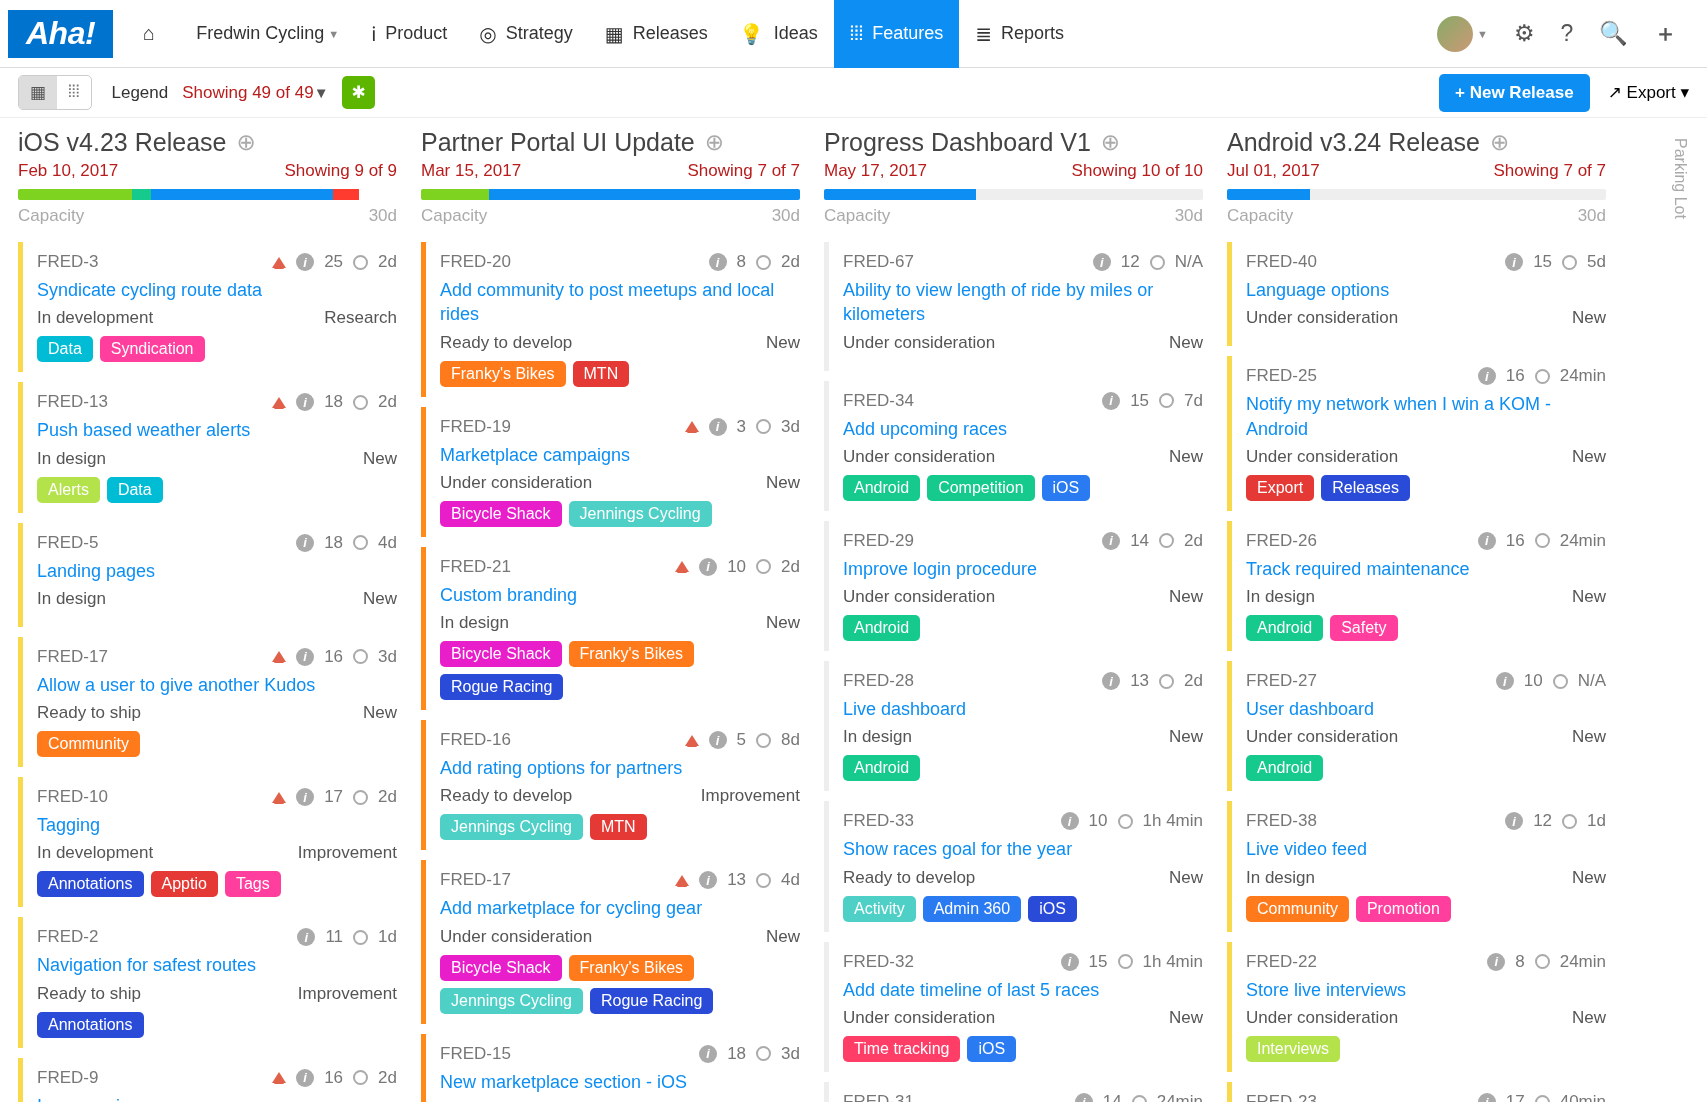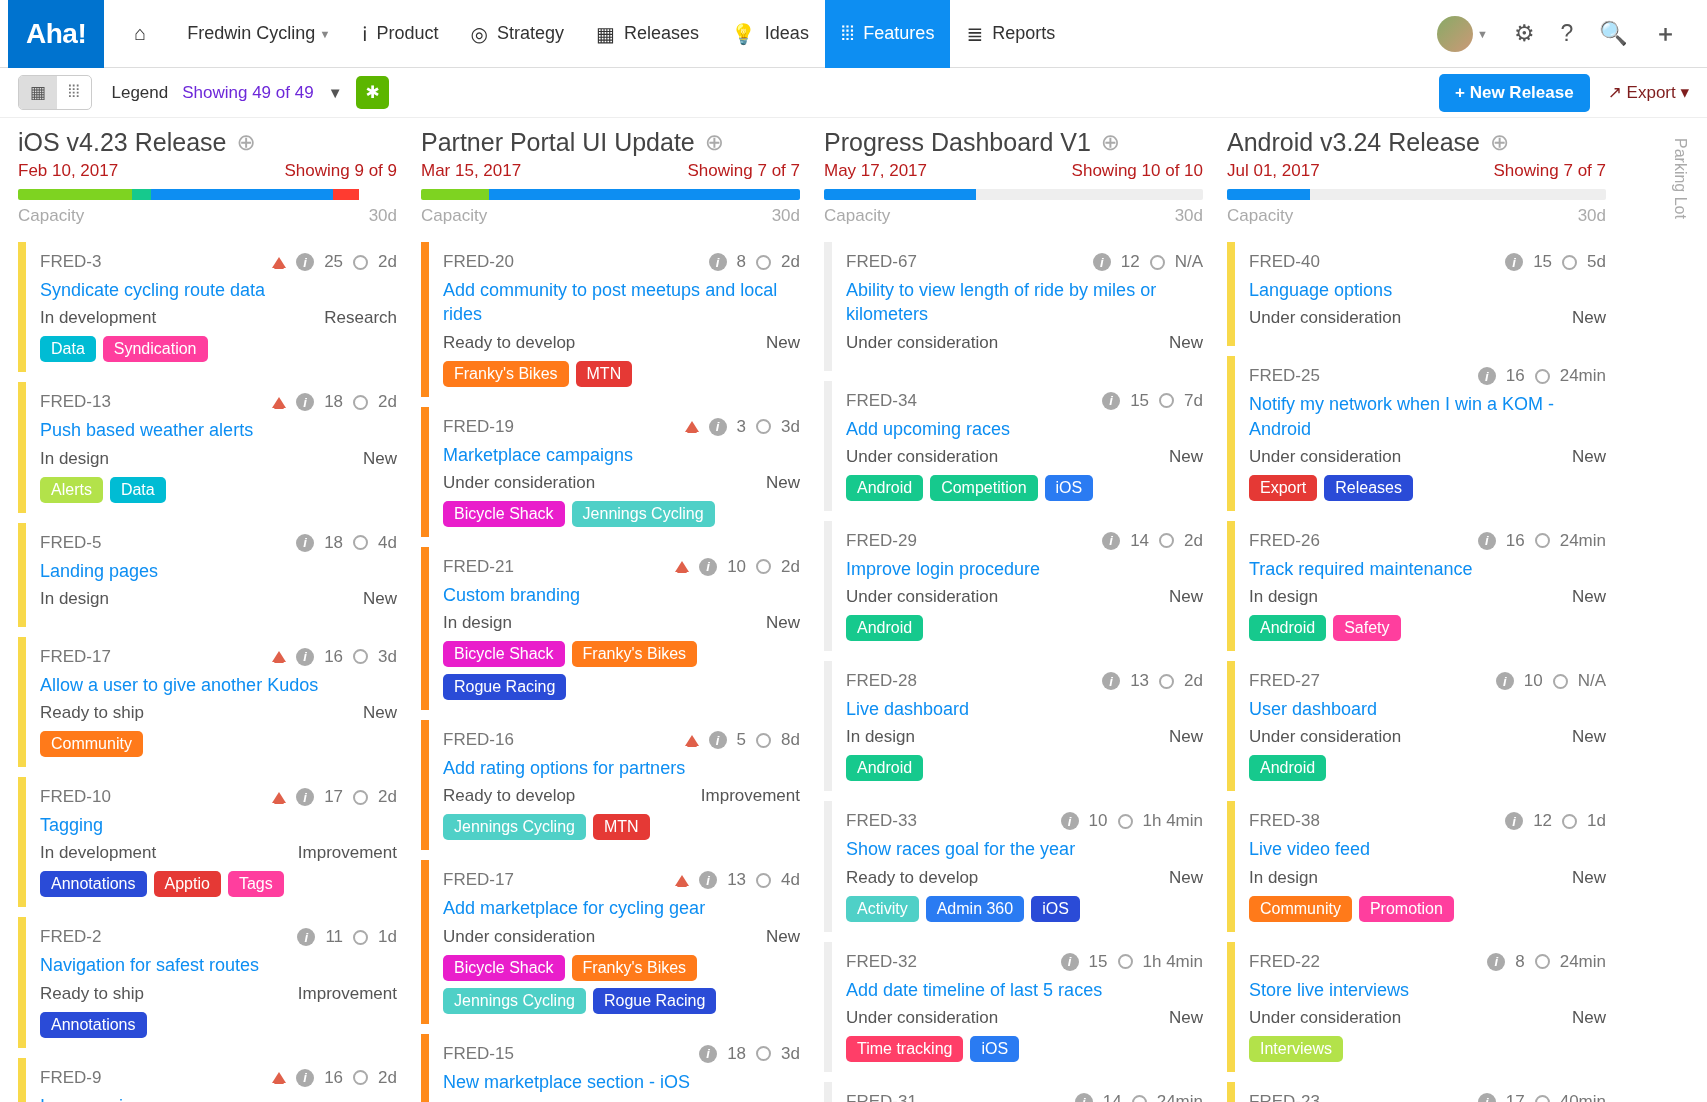--- a/index.html
+++ b/index.html
@@ -1,49 +1,49 @@
 <!DOCTYPE html>
 <html><head>
 <meta charset="utf-8">
 <style>
 * { margin:0; padding:0; box-sizing:border-box; }
 body { font-family:-apple-system,BlinkMacSystemFont,"Segoe UI",Helvetica,Arial,sans-serif; font-size:17px; color:#333; background:#fff; overflow-x:hidden; }
 
 .topnav { display:flex; align-items:center; height:68px; border-bottom:1px solid #ddd; padding:0 8px; }
-.logo { background:#0073cf; color:#fff; font-weight:900; font-size:28px; padding:14px 18px; height:68px; display:flex; align-items:center; margin-right:14px; letter-spacing:-0.5px; }
+.logo { background:#0073cf; color:#fff; font-weight:900; font-size:32px; font-style:italic; padding:14px 18px; height:48px; display:flex; align-items:center; margin-right:14px; letter-spacing:-0.5px; }
 .nav-item { display:flex; align-items:center; padding:0 16px; height:68px; cursor:pointer; color:#333; font-size:18px; }
 .nav-item.active { background:#0d8ef2; color:#fff; }
 .nav-item .ico { margin-right:9px; font-size:20px; }
 .nav-right { margin-left:auto; display:flex; align-items:center; gap:26px; padding-right:22px; }
 .nav-right .ic { font-size:23px; color:#555; cursor:pointer; }
 .avatar { width:36px; height:36px; border-radius:50%; background:linear-gradient(135deg,#8a6,#c97); }
 .caret { font-size:11px; margin-left:4px; color:#888; }
 
 .subbar { display:flex; align-items:center; height:50px; padding:0 18px; border-bottom:1px solid #eee; font-size:17px; color:#666; }
 .view-toggle { display:flex; border:1px solid #ccc; border-radius:5px; overflow:hidden; margin-right:20px; }
 .view-toggle span { padding:6px 11px; cursor:pointer; color:#777; }
 .view-toggle span.on { background:#ddd; color:#555; }
 .legend { color:#333; margin-right:14px; }
-.showing { color:#6d28d9; margin-right:14px; }
+.showing { color:#b91c1c; }
 .filter-ic { font-size:15px; margin-right:14px; cursor:pointer; color:#555;}
 .gear-btn { background:#5cb600; color:#fff; border-radius:5px; padding:6px 9px; font-size:17px; cursor:pointer; }
 .sub-right { margin-left:auto; display:flex; align-items:center; gap:18px; }
 .btn-primary { background:#0d8ef2; color:#fff; padding:9px 16px; border-radius:5px; font-size:17px; cursor:pointer; font-weight:600; }
-.export { color:#7f1d1d; cursor:pointer; }
+.export { color:#000000; cursor:pointer; }
 
 .board { display:flex; padding:10px 6px 0 18px; gap:8px; position:relative; }
 .column { flex:0 0 395px; padding-right:16px; }
 .col-title { font-size:25px; color:#444; display:flex; align-items:center; gap:10px; margin-bottom:4px; }
 .col-title .plus { color:#aaa; font-size:23px; cursor:pointer; }
 .col-meta { display:flex; justify-content:space-between; color:#b91c1c; font-size:17px; margin-bottom:8px; }
 .capbar { height:11px; display:flex; border-radius:2px; overflow:hidden; margin-bottom:6px; }
 .capbar span { display:block; height:100%; }
 .caprow { display:flex; justify-content:space-between; color:#aaa; font-size:17px; margin-bottom:16px; }
 
-.card { border-left:8px solid #0ea5e9; padding:10px 0 10px 14px; margin-bottom:10px; }
+.card { border-left:5px solid #0ea5e9; padding:10px 0 10px 14px; margin-bottom:10px; }
 .card-head { display:flex; align-items:center; gap:10px; color:#777; font-size:17px; margin-bottom:6px; }
 .card-head .spacer { flex:1; }
 .card-head .tree { width:0;height:0;border-left:7px solid transparent;border-right:7px solid transparent;border-bottom:11px solid #e0604a; position:relative; }
 .card-head .tree::after { content:"";position:absolute;width:0;height:0;border-left:5px solid transparent;border-right:5px solid transparent;border-bottom:7px solid #e0604a; left:-5px; top:5px;}
 .card-head .info { width:18px;height:18px;border-radius:50%;background:#aaa;color:#fff;display:inline-flex;align-items:center;justify-content:center;font-size:13px;font-weight:700;font-style:italic; }
 .card-head .ring { width:15px;height:15px;border:2px solid #aaa;border-radius:50%;display:inline-block; }
 .card-title { color:#0d8ef2; font-size:18px; line-height:1.35; display:block; margin-bottom:6px; cursor:pointer; }
 .card-status { display:flex; justify-content:space-between; color:#555; font-size:17px; margin-bottom:8px; }
 .tags { display:flex; flex-wrap:wrap; gap:7px;text-align:center; }
 .tag { color:#fff; padding:4px 11px; border-radius:5px; font-size:16px; }

